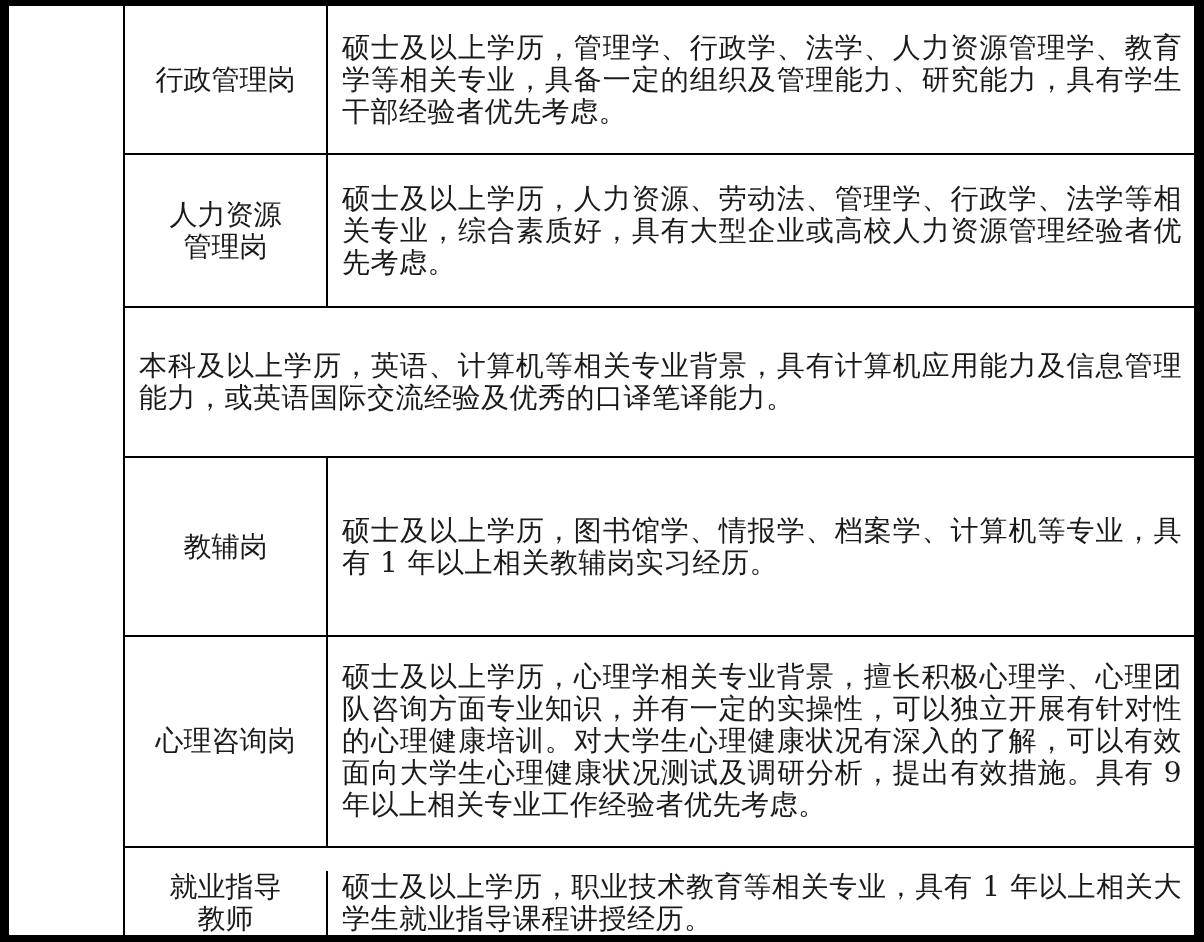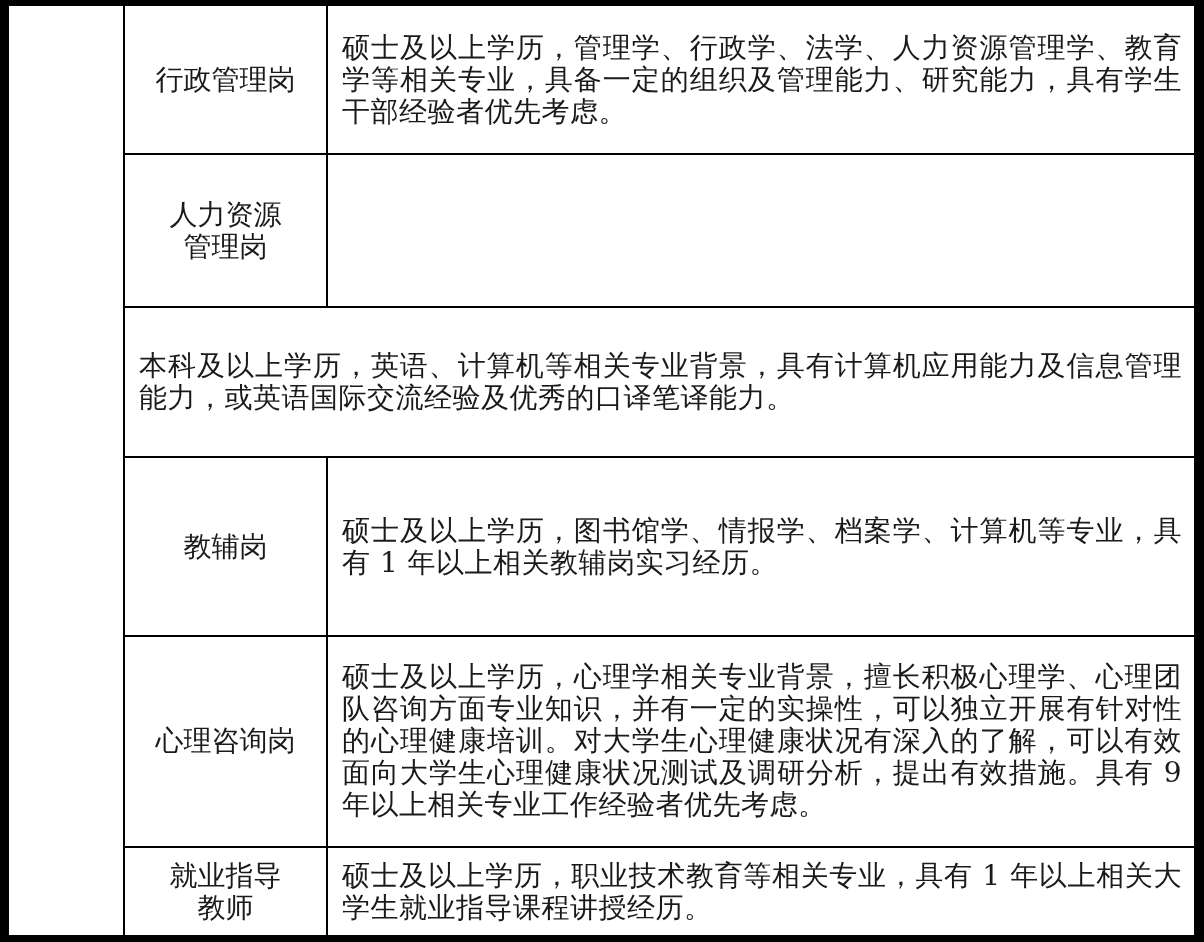--- a/index.html
+++ b/index.html
@@ -42,21 +42,21 @@
     overflow: hidden;
   }
   .row + .row {
     border-top: 2px solid #000000;
   }
   .row-0 { height: 149px; }
   .row-1 { height: 155px; }
   .row-2 { height: 152px; }
   .row-3 { height: 181px; }
   .row-4 { height: 214px; }
-  .row-5 { height: 90px; }
+  .row-5 { height: 90px; align-items: flex-end; }
   .cell {
     box-sizing: border-box;
     display: flex;
     align-items: center;
     color: #1a1a1a;
     font-size: 28px;
     line-height: 32px;
     overflow: hidden;
   }
   .cell.pos {
@@ -95,20 +95,23 @@
         <div class="cell desc">
           <span>硕士及以上学历，管理学、行政学、法学、人力资源管理学、教育学等相关专业，具备一定的组织及管理能力、研究能力，具有学生干部经验者优先考虑。</span>
         </div>
       </div>
 
       <div class="row row-1">
         <div class="cell pos">
           <span>人力资源
 管理岗</span>
         </div>
+        <div class="cell desc">
+          <span>硕士及以上学历，人力资源、劳动法、管理学、行政学、法学等相关专业，综合素质好，具有大型企业或高校人力资源管理经验者优先考虑。</span>
+        </div>
       </div>
 
       <div class="row row-2">
         <div class="cell desc">
           <span>本科及以上学历，英语、计算机等相关专业背景，具有计算机应用能力及信息管理能力，或英语国际交流经验及优秀的口译笔译能力。</span>
         </div>
       </div>
 
       <div class="row row-3">
         <div class="cell pos">

